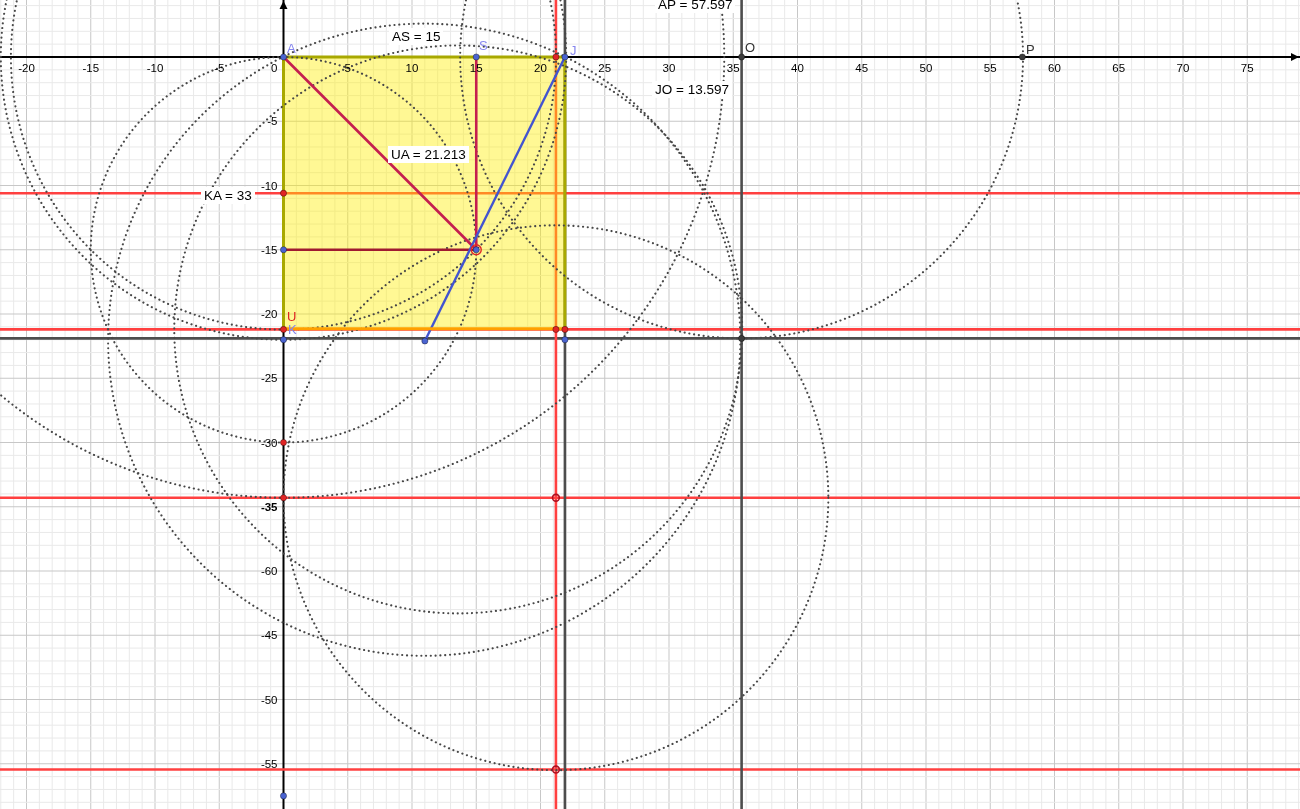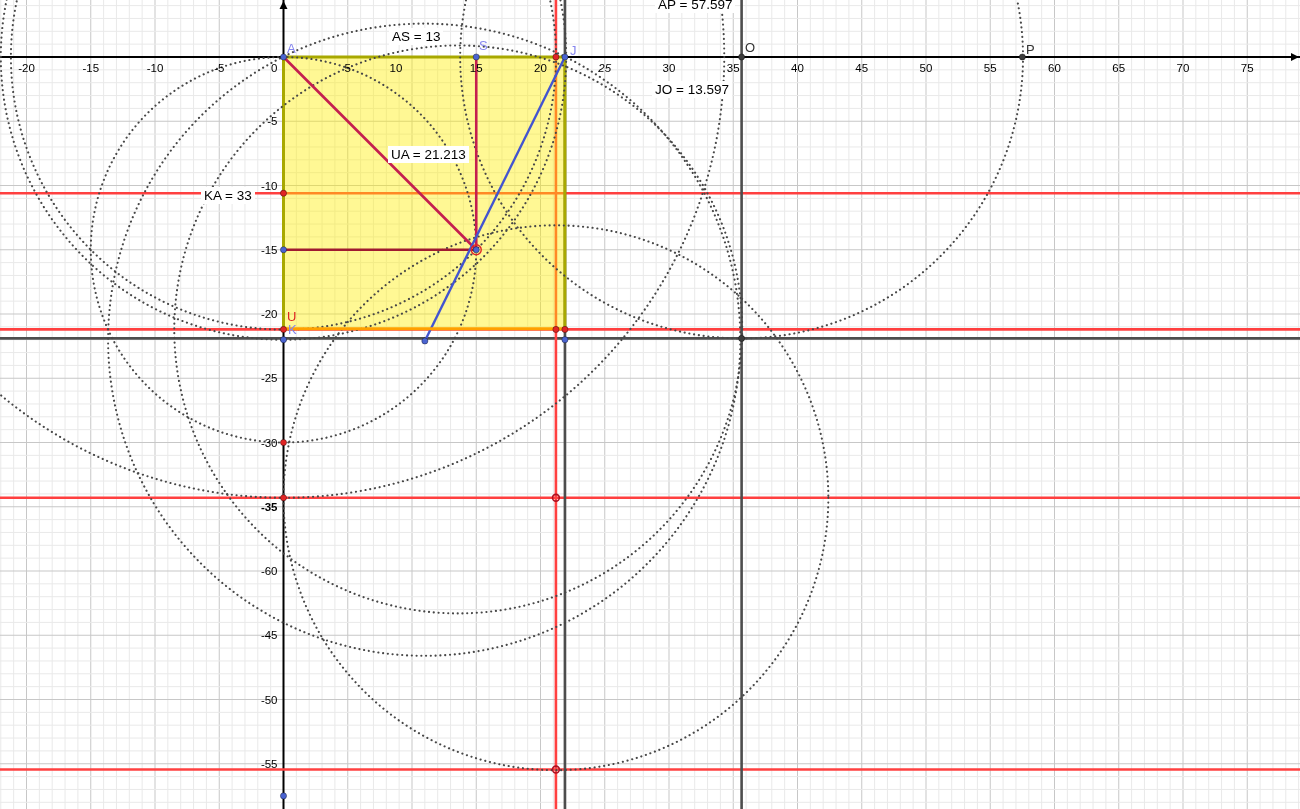--- a/index.html
+++ b/index.html
@@ -236,24 +236,24 @@
       <circle cx="555.92" cy="497.75499999999994" r="3.4" fill="none" stroke="#b01020" stroke-width="1.6"></circle>
       <circle cx="555.92" cy="769.5325" r="3.4" fill="none" stroke="#b01020" stroke-width="1.6"></circle>
     </svg>
   <div id="labels">
       <div class="tick x" style="left: 26.5px; top: 62px;">-20</div>
       <div class="tick x" style="left: 90.75px; top: 62px;">-15</div>
       <div class="tick x" style="left: 155px; top: 62px;">-10</div>
       <div class="tick x" style="left: 219.25px; top: 62px;">-5</div>
       <div class="tick" style="left: 277.5px; top: 62px; transform: translateX(-100%);">0</div>
       <div class="tick x" style="left: 347.75px; top: 62px;">5</div>
-      <div class="tick x" style="left: 396px; top: 62px; text-align: center;">10</div>
+      <div class="tick x" style="left: 412px; top: 62px; text-align: center;">10</div>
       <div class="tick x" style="left: 476.25px; top: 62px;">15</div>
       <div class="tick x" style="left: 540.5px; top: 62px;">20</div>
-      <div class="tick x" style="left: 604.75px; top: 62px; font-style: italic;">25</div>
+      <div class="tick x" style="left: 604.75px; top: 62px;">25</div>
       <div class="tick x" style="left: 669px; top: 62px; text-align: right;">30</div>
       <div class="tick x" style="left: 733.25px; top: 62px;">35</div>
       <div class="tick x" style="left: 797.5px; top: 62px;">40</div>
       <div class="tick x" style="left: 861.75px; top: 62px;">45</div>
       <div class="tick x" style="left: 926px; top: 62px;">50</div>
       <div class="tick x" style="left: 990.25px; top: 62px;">55</div>
       <div class="tick x" style="left: 1054.5px; top: 62px;">60</div>
       <div class="tick x" style="left: 1118.75px; top: 62px;">65</div>
       <div class="tick x" style="left: 1183px; top: 62px;">70</div>
       <div class="tick x" style="left: 1247.25px; top: 62px;">75</div>
@@ -269,18 +269,18 @@
       <div class="tick y" style="left: 277.5px; top: 699.5px;">-50</div>
       <div class="tick y" style="left: 277.5px; top: 763.75px;">-55</div>
       <div class="pointlabel" style="left: 287px; top: 41px; color: rgb(133, 133, 238);">A</div>
       <div class="pointlabel" style="left: 479px; top: 38px; color: rgb(133, 133, 238);">S</div>
       <div class="pointlabel" style="left: 570px; top: 43px; color: rgb(133, 133, 238);">J</div>
       <div class="pointlabel" style="left: 745px; top: 40px; color: rgb(51, 51, 51);">O</div>
       <div class="pointlabel" style="left: 1026px; top: 42px; color: rgb(51, 51, 51);">P</div>
       <div class="pointlabel" style="left: 287px; top: 309px; color: rgb(221, 34, 34);">U</div>
       <div class="pointlabel" style="left: 288px; top: 322px; color: rgb(133, 133, 238);">K</div>
       <div class="measure" style="left: 655px; top: -4px;">AP = 57.597</div>
-      <div class="measure" style="left: 389px; top: 28px;">AS = 13</div>
+      <div class="measure" style="left: 389px; top: 28px;">AS = 15</div>
       <div class="measure" style="left: 652px; top: 81px;">JO = 13.597</div>
       <div class="measure" style="left: 345px; top: 146px; margin-left: 43px;">UA = 21.213</div>
       <div class="measure" style="left: 201px; top: 187px;">KA = 33</div>
     </div>
 </div>
 
 </body></html>

